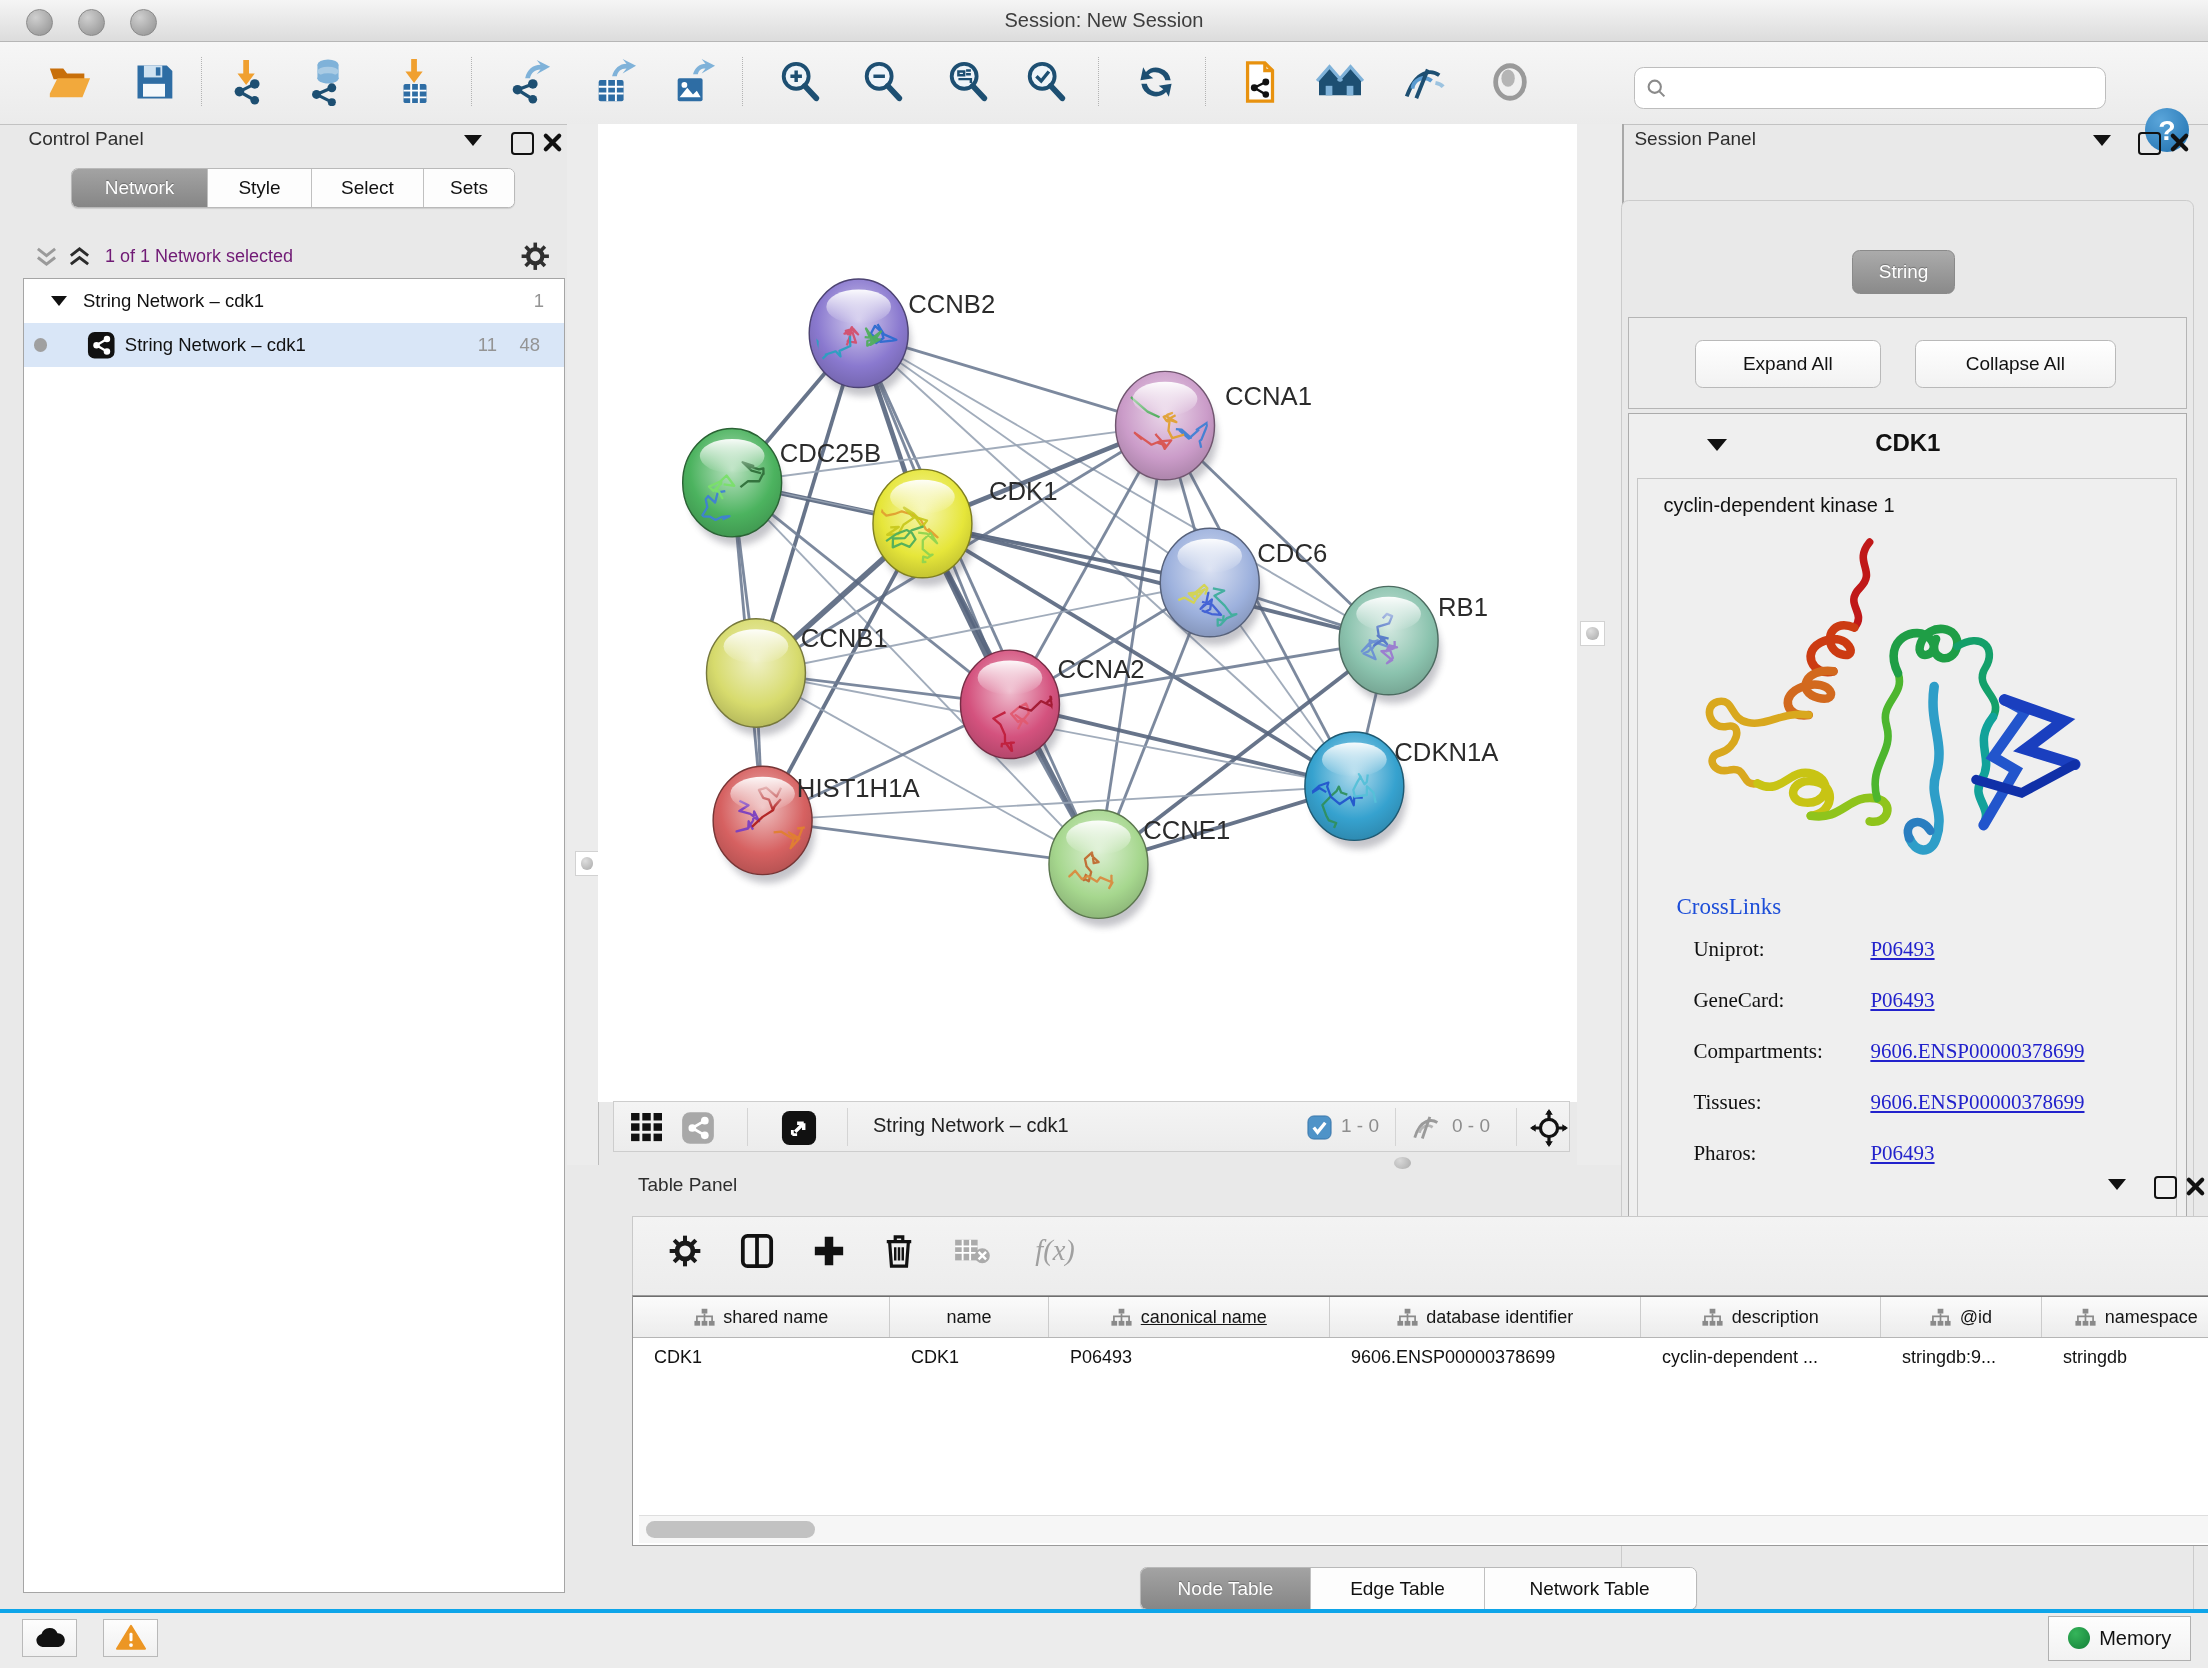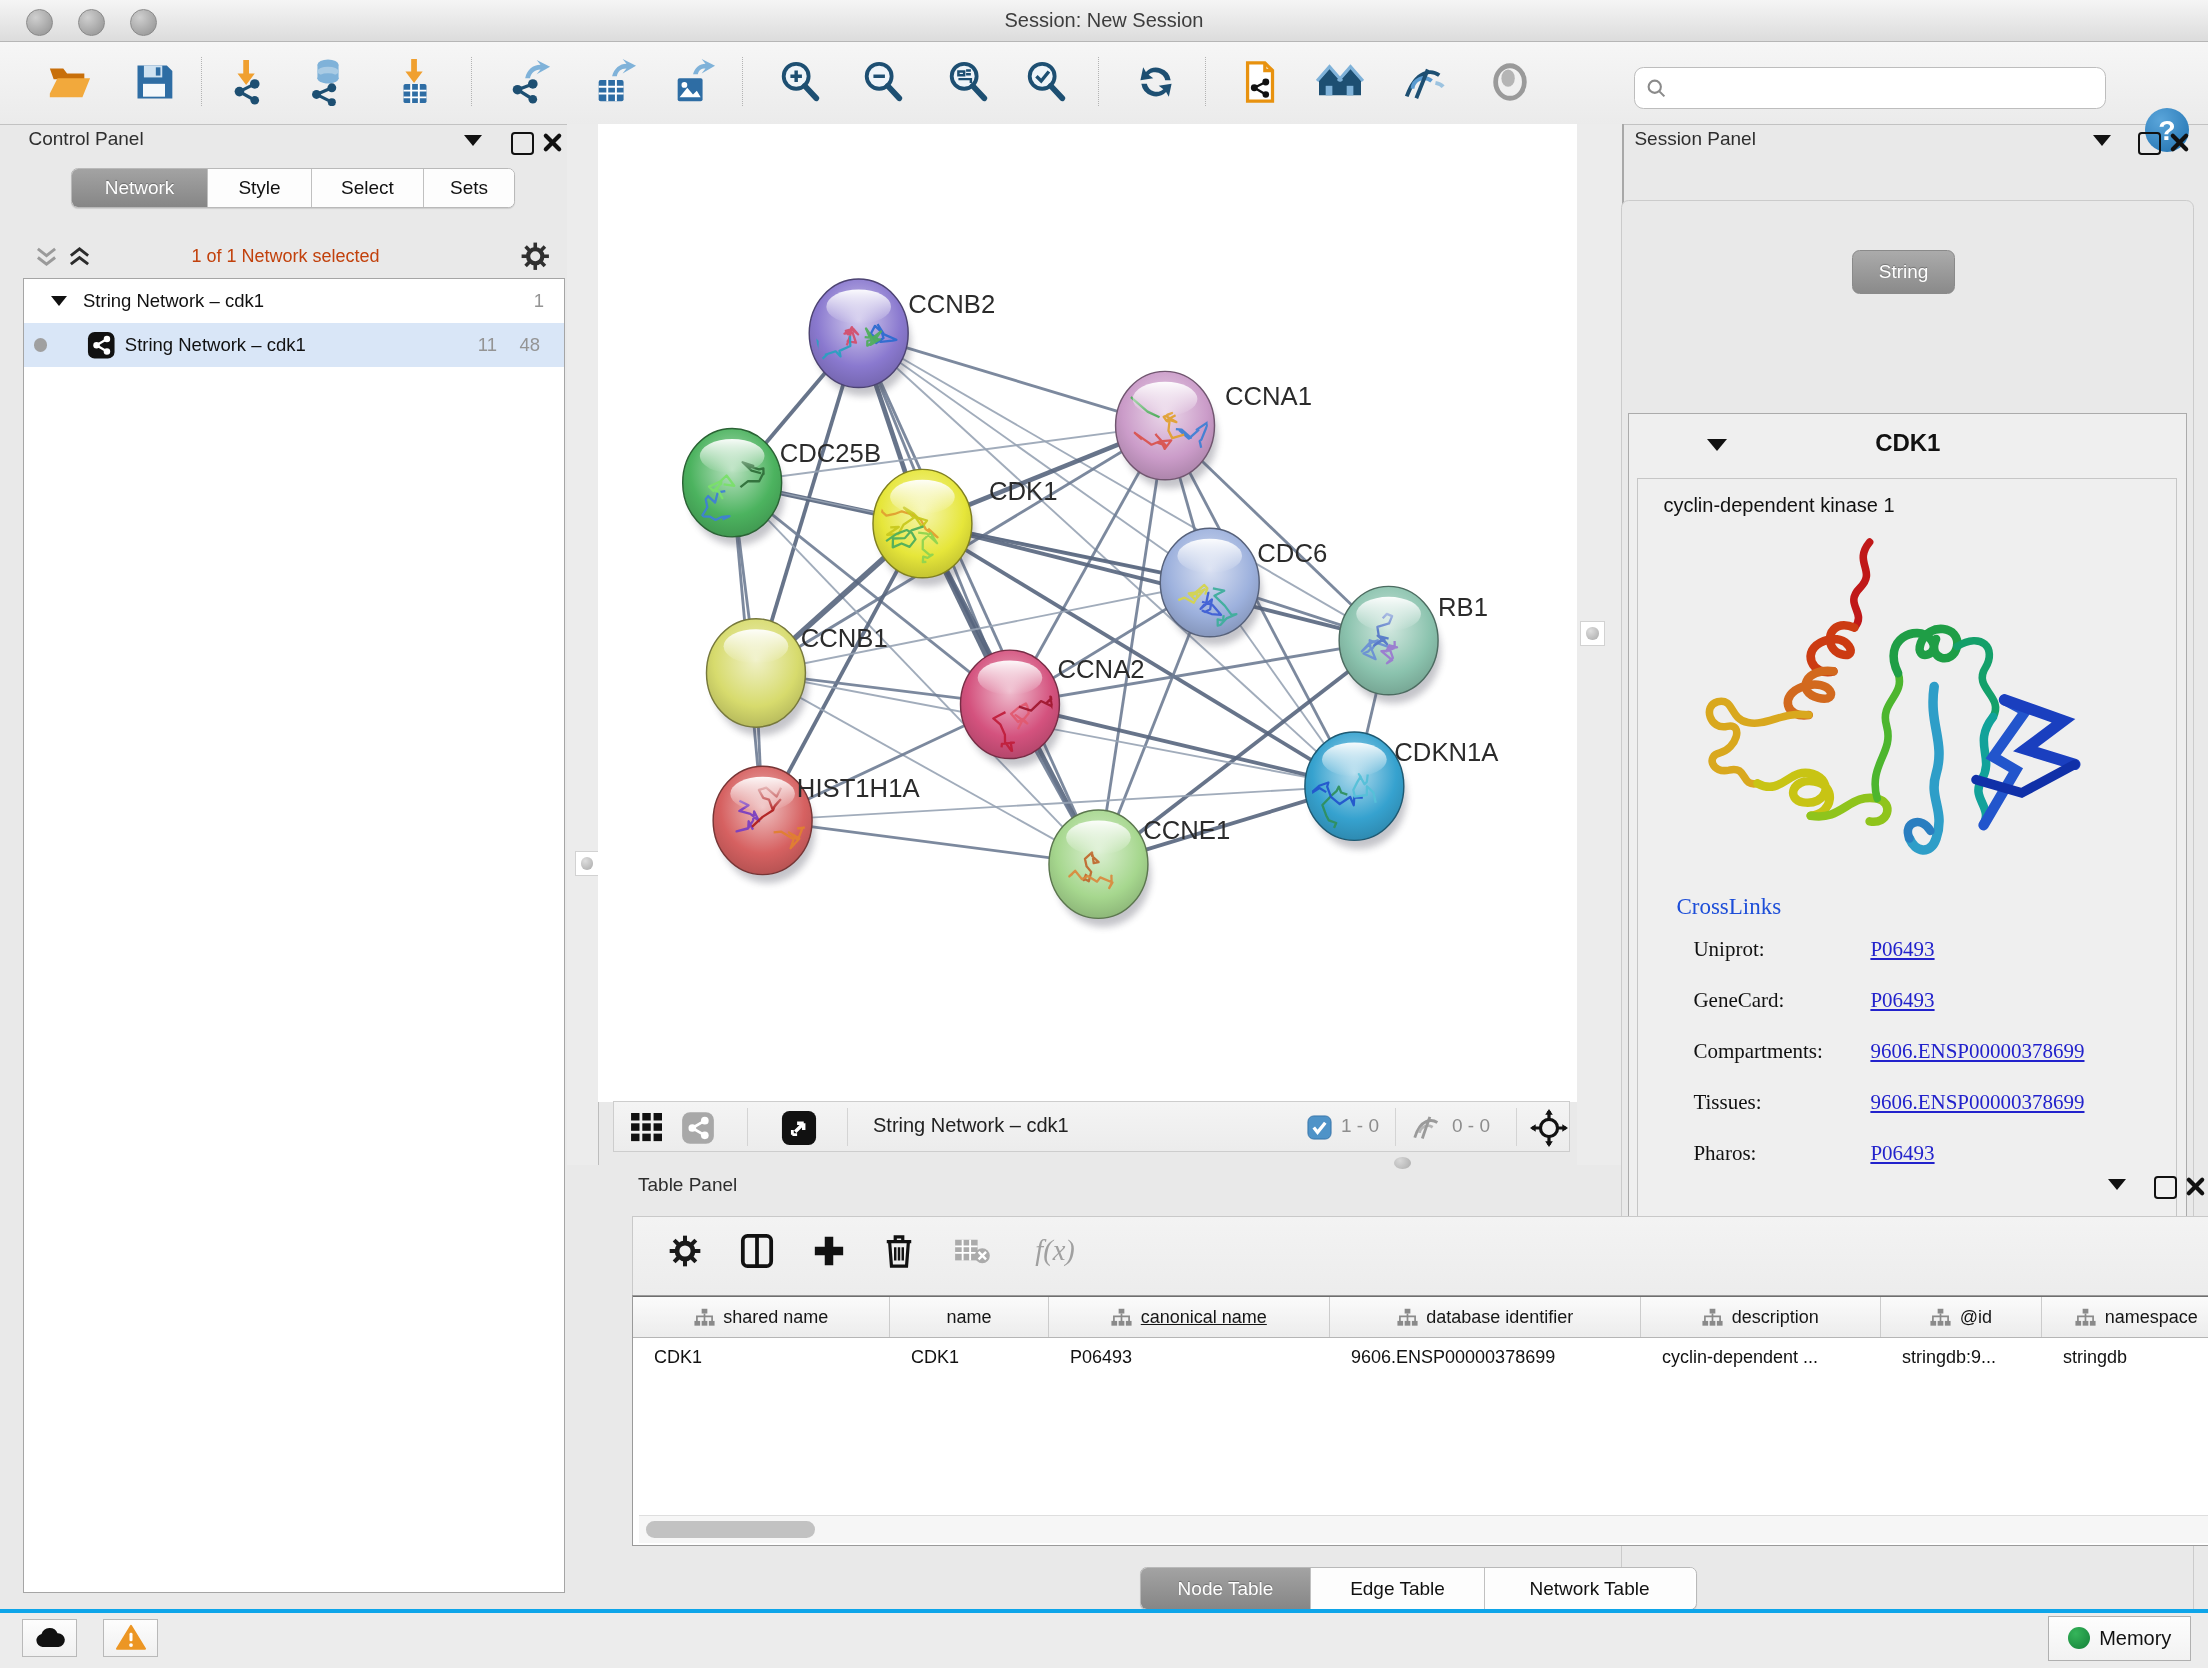--- a/index.html
+++ b/index.html
@@ -264,21 +264,21 @@
       <div class="tab" style="width:112px">Select</div>
       <div class="tab" style="width:90px">Sets</div>
     </div>
 
     <svg class="abs" style="left:34px;top:122px" width="25" height="23" viewBox="0 0 26 24">
         <path d="M4 3l9 7 9-7M4 12l9 7 9-7" fill="none" stroke="#9a9a9a" stroke-width="3"></path>
       </svg>
     <svg class="abs" style="left:67px;top:122px" width="25" height="23" viewBox="0 0 26 24">
         <path d="M4 10l9-7 9 7M4 19l9-7 9 7" fill="none" stroke="#2b2b2b" stroke-width="3"></path>
       </svg>
-    <div class="abs" style="left:105px;top:122px;width:361px;text-align:center;font-size:18px;color:#c2410c">1 of 1 Network selected</div>
+    <div class="abs" style="left:105px;top:122px;width:361px;font-size:18px;color:#701a75">1 of 1 Network selected</div>
     <svg class="abs" style="left:521px;top:118px" width="28.5" height="28.5" viewBox="0 0 24 24">
         <g fill="#2f2f2f">
           <circle cx="12" cy="12" r="6" fill="none" stroke="#2f2f2f" stroke-width="3.6"></circle>
           <g>
             <rect x="10.5" y="0.5" width="3" height="4.6"></rect>
             <rect x="10.5" y="18.9" width="3" height="4.6"></rect>
             <rect x="0.5" y="10.5" width="4.6" height="3"></rect>
             <rect x="18.9" y="10.5" width="4.6" height="3"></rect>
             <rect x="10.5" y="0.5" width="3" height="4.6" transform="rotate(45 12 12)"></rect>
             <rect x="10.5" y="18.9" width="3" height="4.6" transform="rotate(45 12 12)"></rect>
@@ -625,20 +625,24 @@
 
   <div id="results-panel" class="abs">
     <div class="abs panel-title" style="left:11.4px;top:3.8px">Session Panel</div>
     <div class="abs tri-down" style="left:470px;top:11.4px"></div>
     <div class="abs chrome-sq" style="left:515px;top:7.6px"></div>
     <svg class="abs" style="left:546px;top:7.6px" width="21" height="21" viewBox="0 0 22 22">
         <path d="M4 4l14 14M18 4L4 18" stroke="#111" stroke-width="4.4" stroke-linecap="round"></path>
       </svg>
 
     <div id="res-container" class="abs">
+      <div id="res-buttons" class="abs">
+        <div class="res-btn abs" style="left:66px;top:22px;width:184px">Expand All</div>
+        <div class="res-btn abs" style="left:286px;top:22px;width:199px">Collapse All</div>
+      </div>
 
       <div id="res-card" class="abs">
         <div class="abs tri-down" style="left:78px;top:25px;border-left-width:10.5px;border-right-width:10.5px;border-top-width:12.4px"></div>
         <div class="abs" style="left:124px;top:15px;width:310px;text-align:center;font-size:24px;font-weight:bold;color:#111">CDK1</div>
         <div id="res-inner" class="abs">
           <div class="abs" style="left:25px;top:15px;font-size:20px;color:#111">cyclin-dependent kinase 1</div>
 
           <svg class="abs" style="left:53px;top:46px" width="399" height="361" viewBox="0 0 420 380">
             <g fill="none" stroke-linecap="round">
               <path d="M188 18 C170 40 196 48 178 66 C160 84 186 92 172 108" stroke="#c01818" stroke-width="8"></path>

